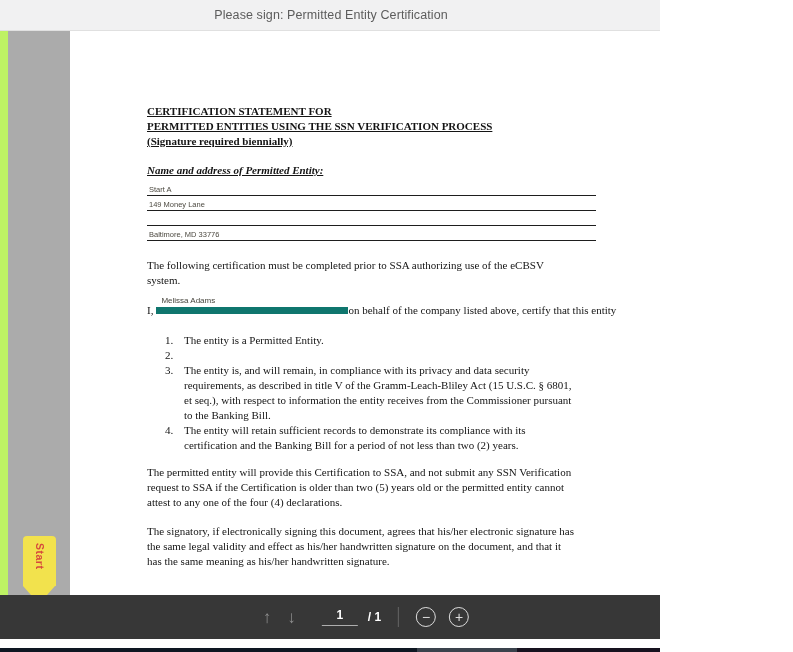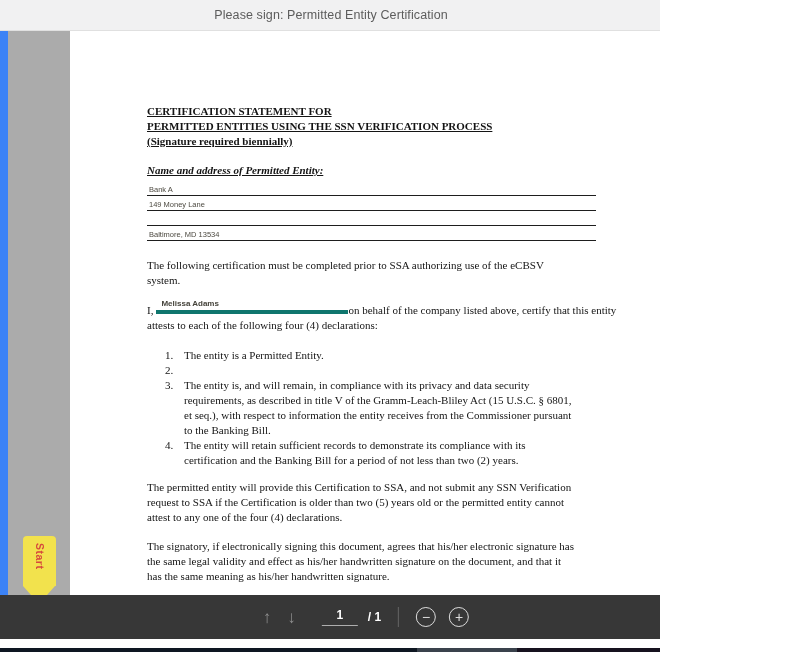--- a/index.html
+++ b/index.html
@@ -1,19 +1,19 @@
 <!DOCTYPE html>
 <html><head>
 <meta charset="utf-8">
 <style>
   * { margin:0; padding:0; box-sizing:border-box; }
   html,body { background:#fff; }
   .app {
     position:relative; width:660px; height:652px; overflow:hidden;
-    font-family:"Liberation Sans", sans-serif; background:#3b82f6;
+    font-family:"Liberation Sans", sans-serif; background:#bef264;
   }
   
   .header {
     position:absolute; top:0; left:0; width:793px; height:31px;
     background:#f1f1f2; border-bottom:1px solid #e0e0e0;
   }
   .header-title {
     position:absolute; top:50%; left:331px; transform:translate(-50%,-50%);
     font-size:12.5px; color:#5c5c5c; white-space:nowrap; letter-spacing:.1px;
   }
@@ -42,21 +42,21 @@
   .field-text {
     position:absolute; left:2px; bottom:1px;
     font-family:"Liberation Sans", sans-serif; font-size:7.5px; line-height:9px;
     color:#4c4940;
   }
   .para { white-space:pre;font-family:Liberation Serif, serif; }
   .para-intro { margin-top:17px; }
   .attest-line1 { margin-top:13px; white-space:nowrap; }
   .sig-line {
     display:inline-block; width:192px; height:13px; position:relative;
-    border-bottom:4px solid #0f766e; margin-left:3px;font-weight:bold;
+    border-bottom:7px solid #0f766e; margin-left:3px;
   }
   .sig-text {
     position:absolute; left:5px; bottom:1px;
     font-family:"Liberation Sans", sans-serif; font-size:8px; line-height:10px;
     color:#45433b;
   }
   .list { margin-top:15px; }
   .list-item { display:flex; }
   .list-num { margin-left:18px; width:19px; flex:none; }
   .list-text { white-space:pre;font-family:Liberation Serif, serif; }
@@ -125,38 +125,37 @@
       <div class="content">
 
         <div class="doc-title">CERTIFICATION STATEMENT FOR
 PERMITTED ENTITIES USING THE SSN VERIFICATION PROCESS
 (Signature required biennially)</div>
 
         <div class="section-heading">Name and address of Permitted Entity:</div>
 
         <div class="fields">
           <div class="field-row">
-            <span class="field-text">Bank A</span>
+            <span class="field-text">Start A</span>
           </div>
           <div class="field-row">
             <span class="field-text">149 Money Lane</span>
           </div>
           <div class="field-row">
             <span class="field-text"></span>
           </div>
           <div class="field-row">
-            <span class="field-text">Baltimore, MD 13534</span>
+            <span class="field-text">Baltimore, MD 33776</span>
           </div>
         </div>
 
         <div class="para para-intro">The following certification must be completed prior to SSA authorizing use of the eCBSV
 system.</div>
 
         <div class="attest-line1"><span>I,</span><span class="sig-line"><span class="sig-text">Melissa Adams</span></span><span>on behalf of the company listed above, certify that this entity</span></div>
-        <div>attests to each of the following four (4) declarations:</div>
 
         <div class="list">
           <div class="list-item">
             <span class="list-num">1.</span>
             <span class="list-text">The entity is a Permitted Entity.</span>
           </div>
           <div class="list-item">
             <span class="list-num">2.</span>
           </div>
           <div class="list-item">

